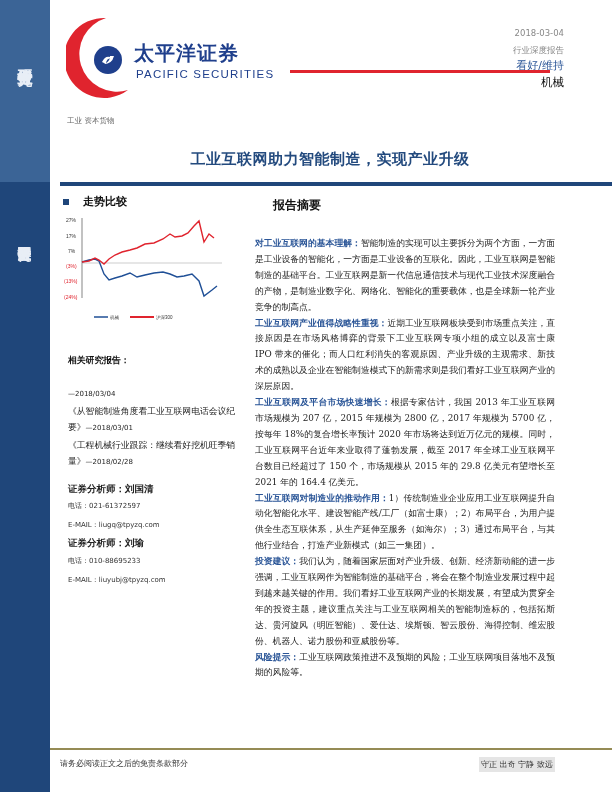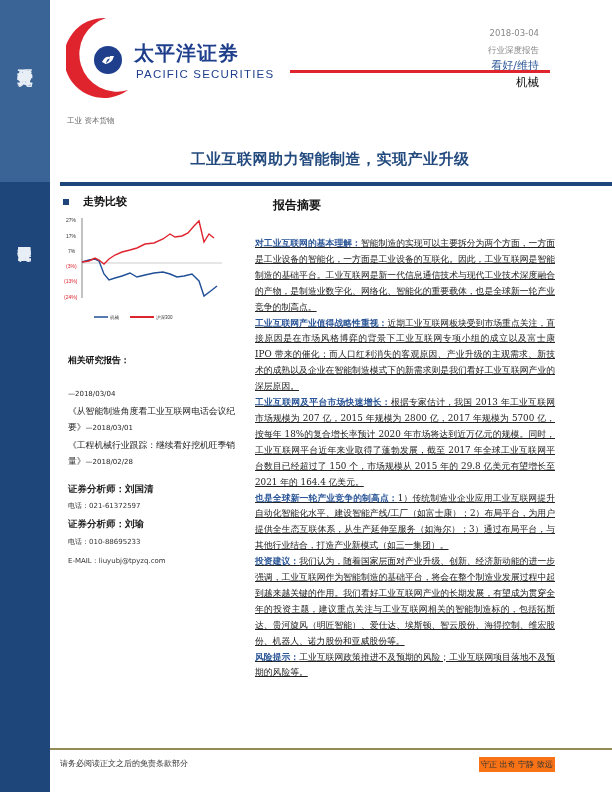--- a/index.html
+++ b/index.html
@@ -5,44 +5,44 @@
   *{box-sizing:border-box;margin:0;padding:0;}
   body{width:612px;height:792px;background:#fff;position:relative;overflow:hidden;font-family:"DejaVu Serif",serif;color:#222;}
   .side{position:absolute;left:0;top:0;width:50px;height:792px;background:#1f467a;}
   .side-top{position:absolute;left:0;top:0;width:50px;height:182px;background:#3b6496;}
   .side-text{position:absolute;left:0;width:50px;text-align:center;color:#e8eef6;font-weight:bold;}
   .side-text.t1{top:58px;font-size:15px;line-height:19px;}
   .side-text.t2{top:236px;font-size:14px;line-height:18.4px;font-weight:normal;}
   .logo{position:absolute;left:66px;top:10px;width:70px;height:90px;}
   .brand-cn{position:absolute;left:134px;top:40px;font-family:"DejaVu Sans",sans-serif;font-weight:bold;font-size:20px;color:#1f3f8c;letter-spacing:1px;}
   .brand-en{position:absolute;left:136px;top:68px;font-family:"Liberation Sans",sans-serif;font-size:11.5px;color:#1f3f8c;letter-spacing:1.2px;}
-  .meta{position:absolute;right:73px;text-align:center;font-family:"DejaVu Sans",sans-serif;}
+  .meta{position:absolute;right:48px;text-align:center;font-family:"DejaVu Sans",sans-serif;}
   .meta.date{top:28px;font-size:8.5px;color:#888;}
   .meta.type{top:45px;font-size:8.5px;color:#888;}
   .meta.rating{top:58px;font-size:11px;color:#2a5597;}
   .redline{position:absolute;left:290px;top:70px;width:260px;height:3px;background:#e0242e;}
   .meta.sector{top:75px;font-size:11.5px;color:#111;}
   .crumb{position:absolute;left:67px;top:116px;font-family:"DejaVu Sans",sans-serif;font-size:7.5px;color:#666;}
   .title{position:absolute;left:60px;width:540px;top:150px;text-align:center;font-weight:bold;font-size:15px;color:#234a7e;letter-spacing:0.5px;}
   .bluebar{position:absolute;left:60px;top:182px;width:552px;height:4px;background:#1f467a;}
   .sec-trend{position:absolute;left:63px;top:194px;font-size:11px;font-weight:bold;color:#111;}
   .sec-trend .sq{display:inline-block;width:6px;height:6px;background:#1f467a;margin-right:14px;vertical-align:middle;}
   .chart{position:absolute;left:62px;top:210px;width:175px;height:115px;}
   .summary-h{position:absolute;left:255px;top:197px;font-size:12px;font-weight:bold;color:#111;margin-left:18px;}
   .left-col{position:absolute;left:68px;top:352px;width:170px;font-size:8.8px;line-height:16.5px;color:#222;}
   .left-col .h{font-weight:bold;color:#111;}
   .left-col .sm{font-family:"DejaVu Sans",sans-serif;font-size:7px;}
   .left-col .analyst{font-weight:bold;font-size:9.5px;margin-top:10px;}
   .left-col .contact{font-size:7px;font-family:"DejaVu Sans",sans-serif;line-height:19px;color:#333;}
   .right-col{position:absolute;left:255px;top:236px;width:300px;font-size:8.8px;line-height:15.9px;text-align:justify;color:#222;}
-  .right-col p{margin:0;text-decoration:underline;}
+  .right-col p{margin:0;}
   .right-col .k{font-weight:bold;color:#2a5597;}
   .footline{position:absolute;left:50px;top:748px;width:562px;height:2px;background:#958b55;}
   .foot-left{position:absolute;left:60px;top:758px;font-size:8px;color:#333;}
-  .foot-right{position:absolute;left:479px;top:757px;font-size:8px;color:#333;background:#f97316;padding:2px 2px;}
+  .foot-right{position:absolute;left:479px;top:757px;font-size:8px;color:#333;background:#e5e5e5;padding:2px 2px;}
 </style>
 </head>
 <body>
 
 <div class="side">
   <div class="side-top"></div>
   <div class="side-text t1" style="writing-mode:vertical-rl;margin:0 auto;left:16px;width:18px;">行业研究报告</div>
   <div class="side-text t2" style="writing-mode:vertical-rl;left:16px;width:18px;">太平洋证券股份有限公司证券研究报告</div>
 </div>
 
@@ -94,30 +94,31 @@
 <div class="summary-h">报告摘要</div>
 
 <div class="left-col">
   <div class="h">相关研究报告：</div>
   <div><br><span class="sm">—2018/03/04</span></div>
   <div><span>《从智能制造角度看工业互联网电话会议纪要》</span><span class="sm">—2018/03/01</span></div>
   <div><span>《工程机械行业跟踪：继续看好挖机旺季销量》</span><span class="sm">—2018/02/28</span></div>
 
   <div class="analyst">证券分析师：刘国清</div>
   <div class="contact">电话：021-61372597</div>
+  <div class="contact">E-MAIL：liugq@tpyzq.com</div>
 
   <div class="analyst" style="margin-top:0">证券分析师：刘瑜</div>
   <div class="contact">电话：010-88695233</div>
   <div class="contact">E-MAIL：liuyubj@tpyzq.com</div>
 </div>
 
 <div class="right-col">
   <p><span class="k">对工业互联网的基本理解：</span><span>智能制造的实现可以主要拆分为两个方面，一方面是工业设备的智能化，一方面是工业设备的互联化。因此，工业互联网是智能制造的基础平台。工业互联网是新一代信息通信技术与现代工业技术深度融合的产物，是制造业数字化、网络化、智能化的重要载体，也是全球新一轮产业竞争的制高点。</span></p>
   <p><span class="k">工业互联网产业值得战略性重视：</span><span>近期工业互联网板块受到市场重点关注，直接原因是在市场风格博弈的背景下工业互联网专项小组的成立以及富士康 IPO 带来的催化；而人口红利消失的客观原因、产业升级的主观需求、新技术的成熟以及企业在智能制造模式下的新需求则是我们看好工业互联网产业的深层原因。</span></p>
   <p><span class="k">工业互联网及平台市场快速增长：</span><span>根据专家估计，我国 2013 年工业互联网市场规模为 207 亿，2015 年规模为 2800 亿，2017 年规模为 5700 亿，按每年 18%的复合增长率预计 2020 年市场将达到近万亿元的规模。同时，工业互联网平台近年来业取得了蓬勃发展，截至 2017 年全球工业互联网平台数目已经超过了 150 个，市场规模从 2015 年的 29.8 亿美元有望增长至 2021 年的 164.4 亿美元。</span></p>
-  <p><span class="k">也是全球新一轮产业竞争的制高点：</span><span>1）传统制造业企业应用工业互联网提升自动化智能化水平、建设智能产线/工厂（如富士康）；2）布局平台，为用户提供全生态互联体系，从生产延伸至服务（如海尔）；3）通过布局平台，与其他行业结合，打造产业新模式（如三一集团）。</span></p>
+  <p><span class="k">工业互联网对制造业的推动作用：</span><span>1）传统制造业企业应用工业互联网提升自动化智能化水平、建设智能产线/工厂（如富士康）；2）布局平台，为用户提供全生态互联体系，从生产延伸至服务（如海尔）；3）通过布局平台，与其他行业结合，打造产业新模式（如三一集团）。</span></p>
   <p><span class="k">投资建议：</span><span>我们认为，随着国家层面对产业升级、创新、经济新动能的进一步强调，工业互联网作为智能制造的基础平台，将会在整个制造业发展过程中起到越来越关键的作用。我们看好工业互联网产业的长期发展，有望成为贯穿全年的投资主题，建议重点关注与工业互联网相关的智能制造标的，包括拓斯达、贵河旋风（明匠智能）、爱仕达、埃斯顿、智云股份、海得控制、维宏股份、机器人、诺力股份和亚威股份等。</span></p>
   <p><span class="k">风险提示：</span><span>工业互联网政策推进不及预期的风险；工业互联网项目落地不及预期的风险等。</span></p>
 </div>
 
 <div class="footline"></div>
 <div class="foot-left">请务必阅读正文之后的免责条款部分</div>
 <div class="foot-right">守正 出奇 宁静 致远</div>
 
 </body></html>

